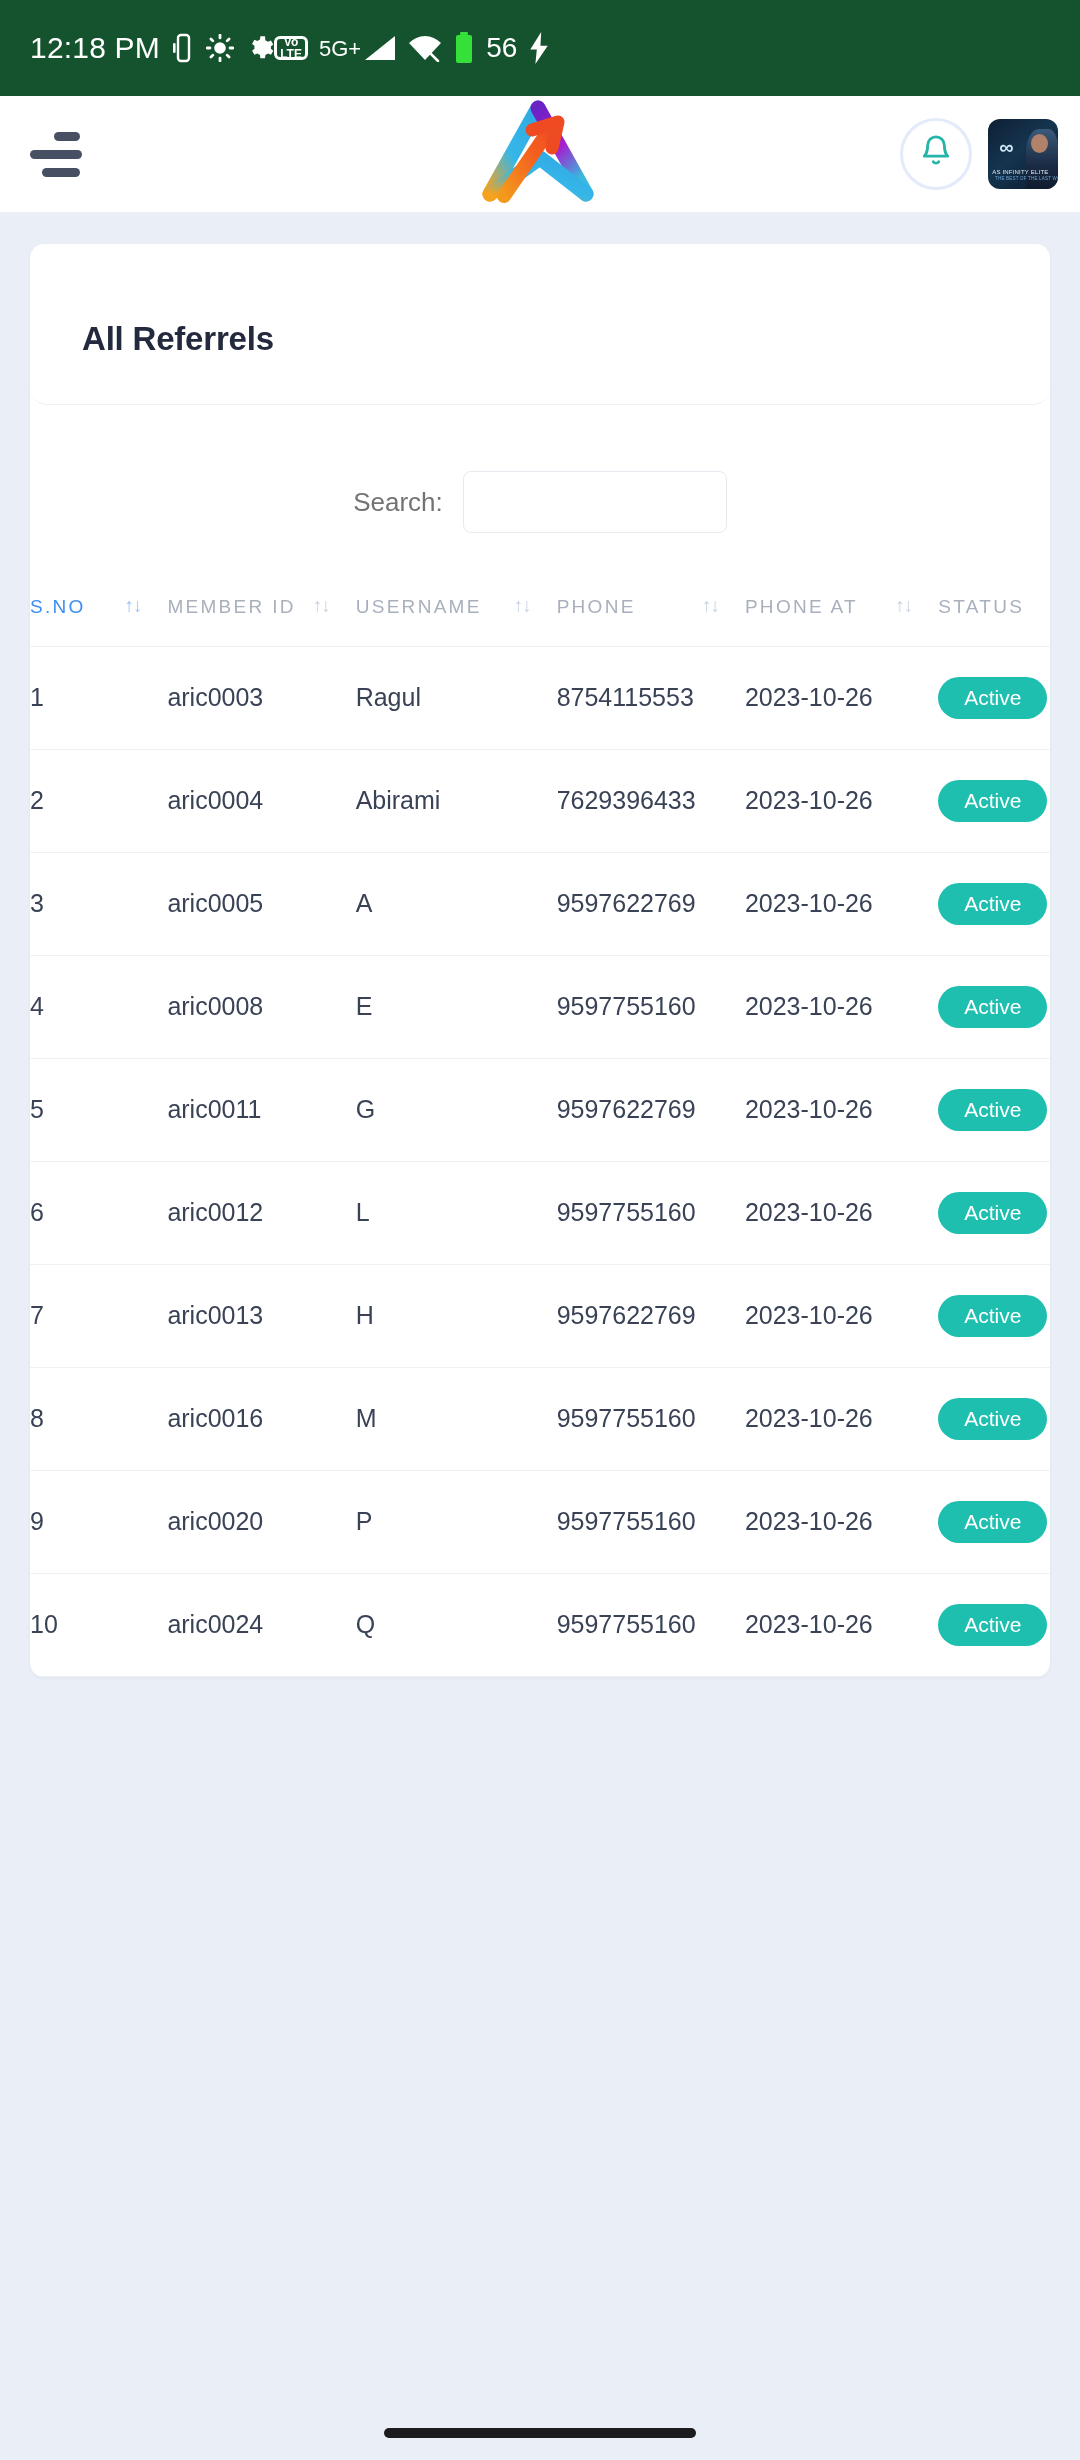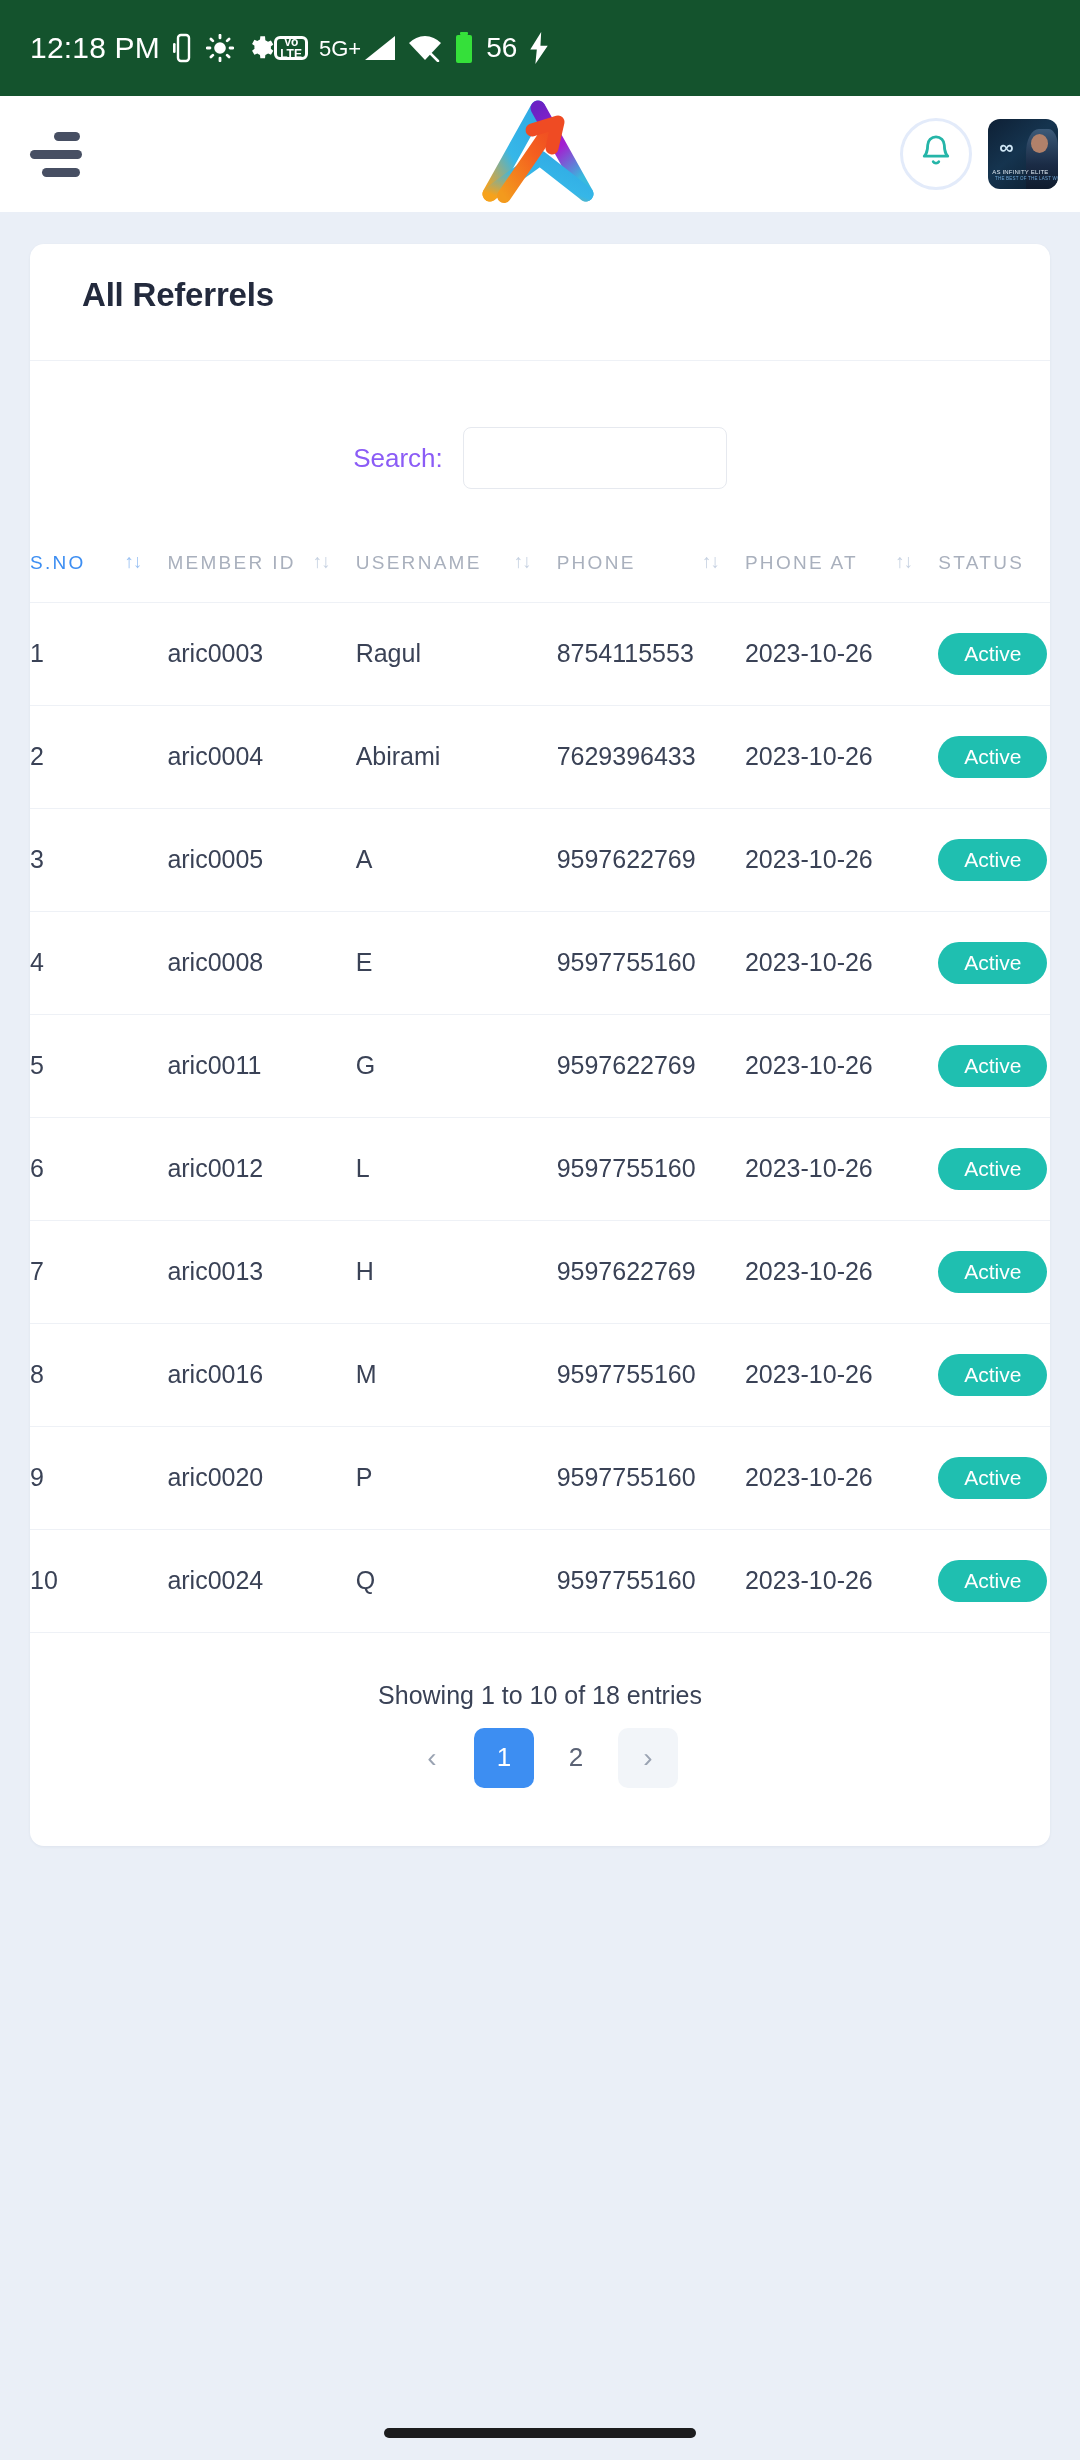--- a/index.html
+++ b/index.html
@@ -90,22 +90,23 @@
 
   
   .page { background: #eaeff7; padding: 32px 30px 0 30px; height: 2248px; }
   .card {
     background: #ffffff;
     border-radius: 14px;
     box-shadow: 0 1px 3px rgba(30,45,80,0.06);
     overflow: hidden;
   }
   .card-head {
-    padding: 32px 52px 46px 52px;
+    padding: 76px 52px 46px 52px;
     border-bottom: 1px solid #eef1f6;
+    border-radius: 17px;
   }
   .card-title { font-size: 33px; font-weight: 700; color: #232a3d; letter-spacing: -0.2px; }
   .card-body { padding: 44px 0 0 0; }
 
   
   .len-row { display: flex; align-items: center; justify-content: center; gap: 0; font-size: 26px; color: #3f4658; }
   .len-label { margin-right: 12px; }
   .len-select {
     width: 86px; height: 64px;
     border: 1px solid #e6e9ef; border-radius: 8px;
@@ -113,21 +114,21 @@
     display: flex; align-items: center; justify-content: space-between;
     padding: 0 11px 0 14px;
   }
   .stepper { display: flex; flex-direction: column; gap: 3px; align-items: center; }
   .stepper i { display: block; width: 0; height: 0; border-left: 9px solid transparent; border-right: 9px solid transparent; }
   .stepper i.up { border-bottom: 11px solid #414a5e; }
   .stepper i.dn { border-top: 11px solid #414a5e; }
   .len-suffix { margin-left: 13px; }
 
   .search-row { display: flex; align-items: center; justify-content: center; margin-top: 22px; }
-  .search-label { font-size: 26px; color: #8b5cf6; margin-right: 20px; }
+  .search-label { font-size: 26px; color: #737373; margin-right: 20px; }
   .search-input {
     width: 264px; height: 62px;
     border: 1px solid #e6e9ef; border-radius: 8px;
     background: #fff; font-size: 24px; color: #3f4658;
     padding: 0 16px; font-family: "Liberation Sans", sans-serif;
     outline: none;
   }
 
   
   .table-scroll { margin-top: 42px; overflow: hidden; }
@@ -459,33 +460,20 @@
                   <td class="col-mid">aric0024</td>
                   <td class="col-user">Q</td>
                   <td class="col-phone">9597755160</td>
                   <td class="col-joined">2023-10-26</td>
                   <td class="col-status"><span class="pill" style="background: rgb(31, 191, 176);">Active</span></td>
                 </tr>
               </tbody>
           </table>
         </div>
 
-        <div class="pager-wrap">
-          <div class="pager-info">Showing 1 to 10 of 18 entries</div>
-          <div class="pager">
-            <button class="pg plain">
-              <span class="chev">‹</span>
-            </button>
-            <button class="pg active">1</button>
-            <button class="pg plain">2</button>
-            <button class="pg">
-              <span class="chev">›</span>
-            </button>
-          </div>
-        </div>
 
       </div>
     </div>
   </div>
 
   <div class="navpill"></div>
 
 </div>
 
 </body></html>

